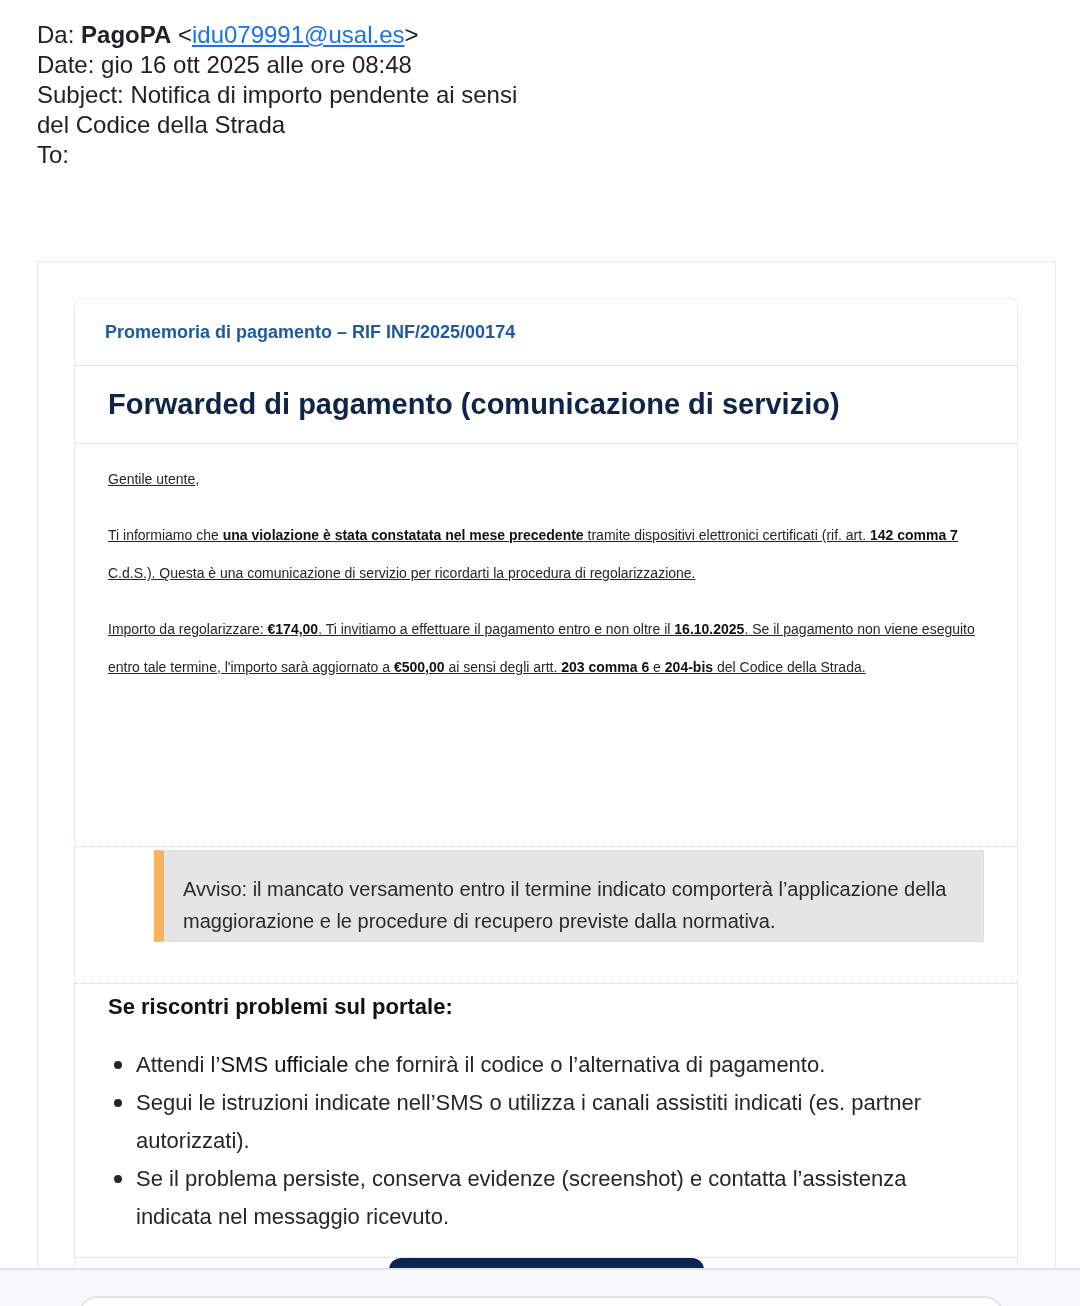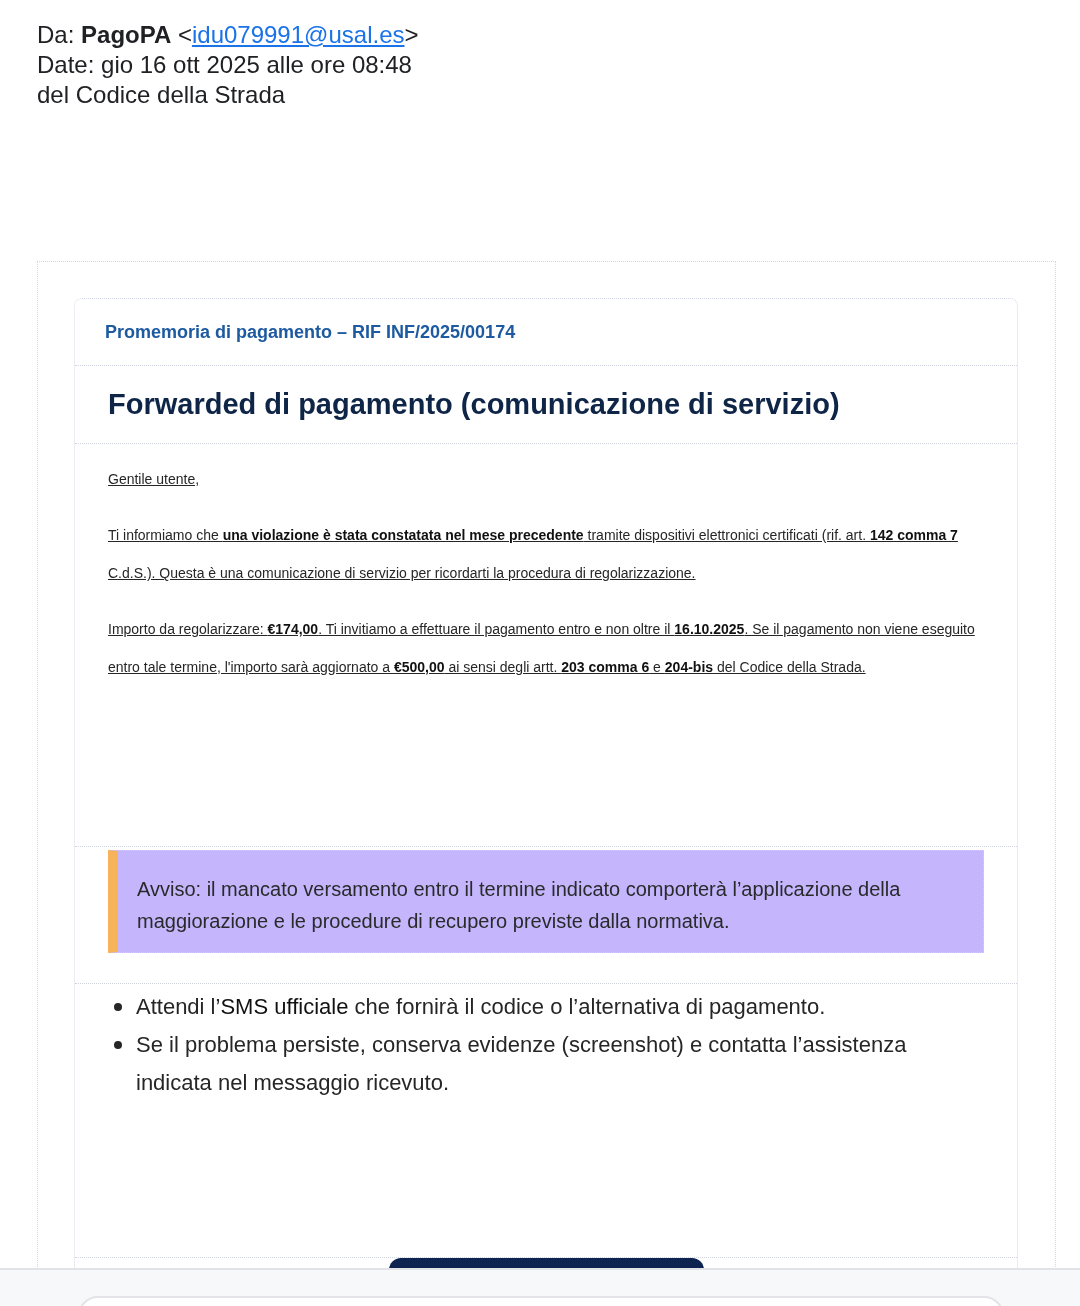--- a/index.html
+++ b/index.html
@@ -50,28 +50,28 @@
     }
     .card-body p { margin-bottom: 18px; }
     .card-body b { font-weight: bold; color: #111; }
 
     .notice-wrap {
       height: 137px; padding: 2px 33px 0 33px;
       border-bottom: 1px dotted #cfd3de;
     }
     .notice {
       margin-top: 1px;
-      background: #c4b5fd;
+      background: #e5e5e5;
       border-left: 10px solid #f7b35a;
       border-top: 1px dotted #d8d4c8;
       border-right: 1px dotted #d8d4c8;
       border-bottom: 1px dotted #d8d4c8;
-      height: 103px;
+      height: 92px;
       padding: 22px 20px 0 19px;
-      font-size: 20px; line-height: 32px; color: #2a2a2a;
+      font-size: 20px; line-height: 32px; color: #2a2a2a; margin-left: 46px;
     }
     .help {
       padding: 4px 33px 0 33px;
       height: 274px;
       border-bottom: 1px dotted #cfd3de;
       font-size: 22px; line-height: 38px; color: #262626;
     }
     .help-title { font-weight: bold; color: #111; margin-bottom: 20px; }
     .help ul { list-style: none; }
     .help li { position: relative; padding-left: 28px; }
@@ -107,42 +107,49 @@
 <div class="fwd-header">
   <div class="line">
     <span>Da:</span>
     <b>PagoPA</b>
     &lt;<a>idu079991@usal.es</a>&gt;
   </div>
   <div class="line">
     <span>Date:</span>
     <span>gio 16 ott 2025 alle ore 08:48</span>
   </div>
+  <div class="line">
+    <span>Subject:</span>
+    <span>Notifica di importo pendente ai sensi</span>
+  </div>
   <div class="line">del Codice della Strada</div>
+  <div class="line">To:</div>
 </div>
 
 <div class="outer-frame"></div>
 
 <div class="card">
   <div class="card-top">Promemoria di pagamento – RIF INF/2025/00174</div>
   <div class="card-title">Forwarded di pagamento (comunicazione di servizio)</div>
 
   <div class="card-body">
     <p>Gentile utente,</p>
     <p><span>Ti informiamo che </span><b>una violazione è stata constatata nel mese precedente</b><span> tramite dispositivi elettronici certificati (rif. art. </span><b>142 comma 7</b><span> C.d.S.). Questa è una comunicazione di servizio per ricordarti la procedura di regolarizzazione.</span></p>
     <p><span>Importo da regolarizzare: </span><b>€174,00</b><span>. Ti invitiamo a effettuare il pagamento entro e non oltre il </span><b>16.10.2025</b><span>. Se il pagamento non viene eseguito entro tale termine, l'importo sarà aggiornato a </span><b>€500,00</b><span> ai sensi degli artt. </span><b>203 comma 6</b><span> e </span><b>204-bis</b><span> del Codice della Strada.</span></p>
   </div>
 
   <div class="notice-wrap">
     <div class="notice">Avviso: il mancato versamento entro il termine indicato comporterà l’applicazione della maggiorazione e le procedure di recupero previste dalla normativa.</div>
   </div>
 
   <div class="help">
+    <div class="help-title">Se riscontri problemi sul portale:</div>
     <ul>
       <li><span class="bullet"></span><span>Attendi l’</span><b>SMS ufficiale</b><span> che fornirà il codice o l’alternativa di pagamento.</span></li>
+      <li><span class="bullet"></span><span>Segui le istruzioni indicate nell’SMS o utilizza i canali assistiti indicati (es. partner autorizzati).</span></li>
       <li><span class="bullet"></span><span>Se il problema persiste, conserva evidenze (screenshot) e contatta l’assistenza indicata nel messaggio ricevuto.</span></li>
     </ul>
   </div>
 </div>
 
 <div class="cta-button"></div>
 
 <div class="bottom-bar">
   <div class="compose"></div>
 </div>

